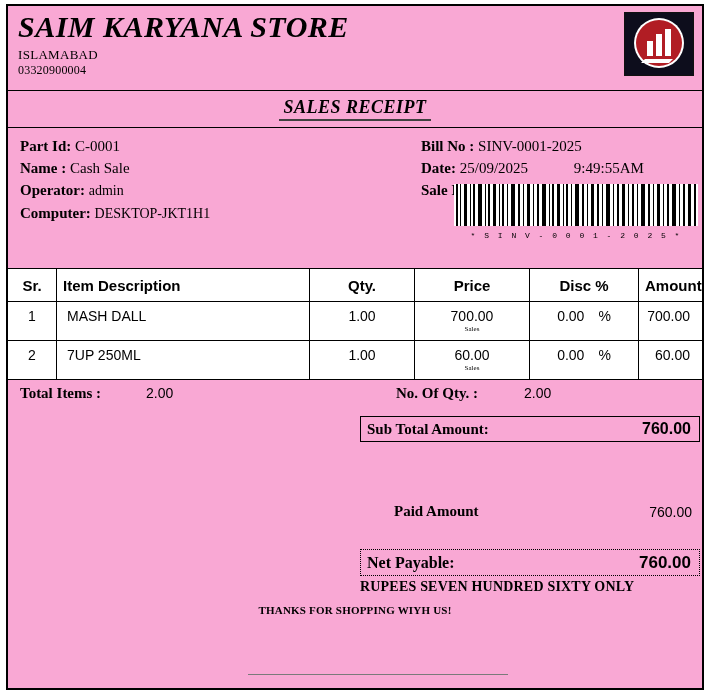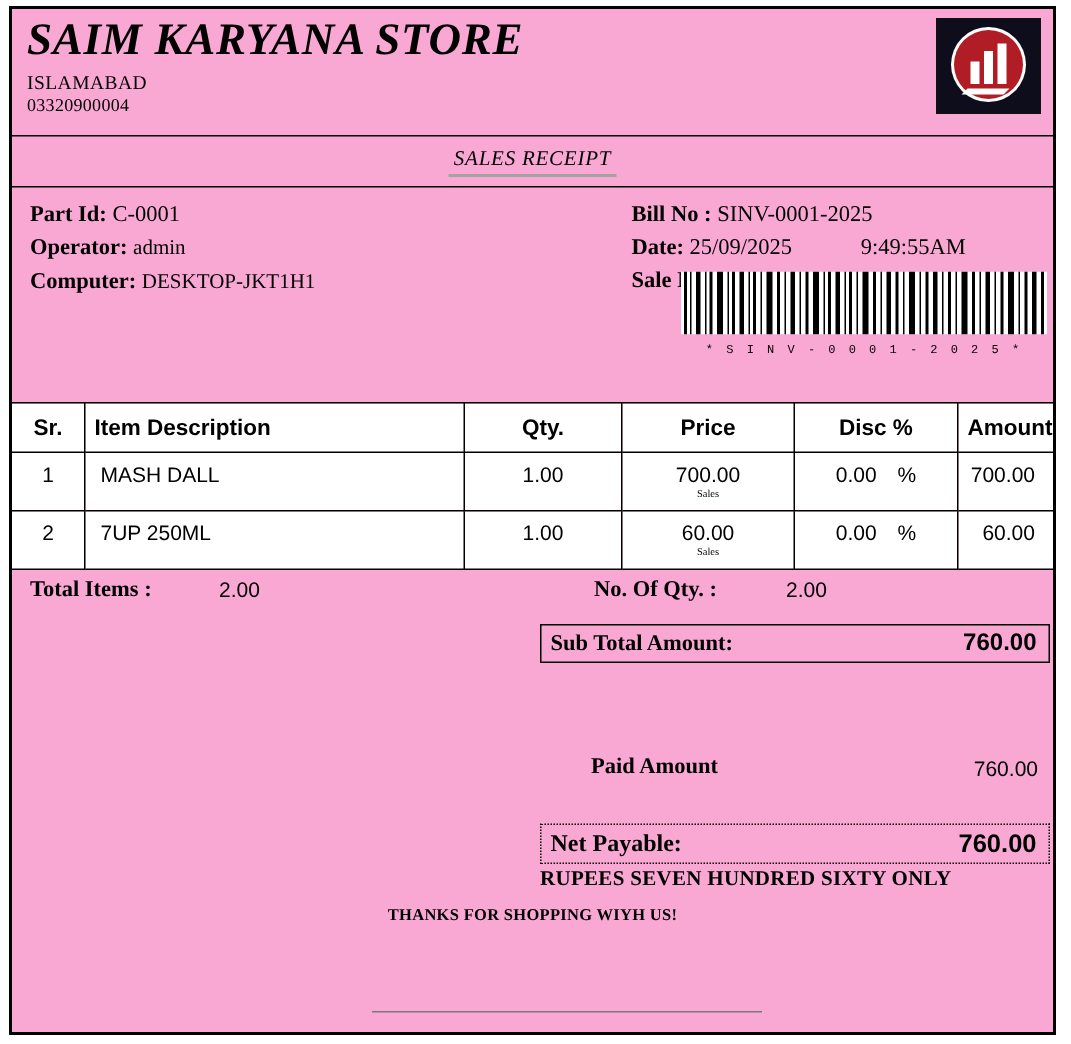--- a/index.html
+++ b/index.html
@@ -88,23 +88,23 @@
 
   
   .title-row {
     text-align: center;
     padding: 6px 0 6px 0;
   }
   .title {
     display: inline-block;
     font-family: "Liberation Serif", serif;
     font-style: italic;
-    font-weight: normal;
-    font-size: 14px;
-    border-bottom: 2px solid #a3a3a3;
+    font-weight: bold;
+    font-size: 18px;
+    border-bottom: 2px solid #404040;
     padding: 0 4px 1px 4px;
     letter-spacing: 0.5px;
   }
 
   
   .meta {
     position: relative;
     height: 122px;
     padding: 6px 8px 0 10px;
     box-sizing: border-box;
@@ -351,20 +351,24 @@
       <div class="title-row">
         <span class="title">SALES RECEIPT</span>
       </div>
       <hr class="hr-full">
 
       <div class="meta">
         <div class="meta-left">
           <div class="mrow">
             <span class="mlabel">Part Id:</span>
             <span class="mval">C-0001</span>
+          </div>
+          <div class="mrow">
+            <span class="mlabel">Name :</span>
+            <span class="mval">Cash Sale</span>
           </div>
           <div class="mrow">
             <span class="mlabel">Operator:</span>
             <span class="mval sm">admin</span>
           </div>
           <div class="mrow">
             <span class="mlabel">Computer:</span>
             <span class="mval sm">DESKTOP-JKT1H1</span>
           </div>
         </div>

